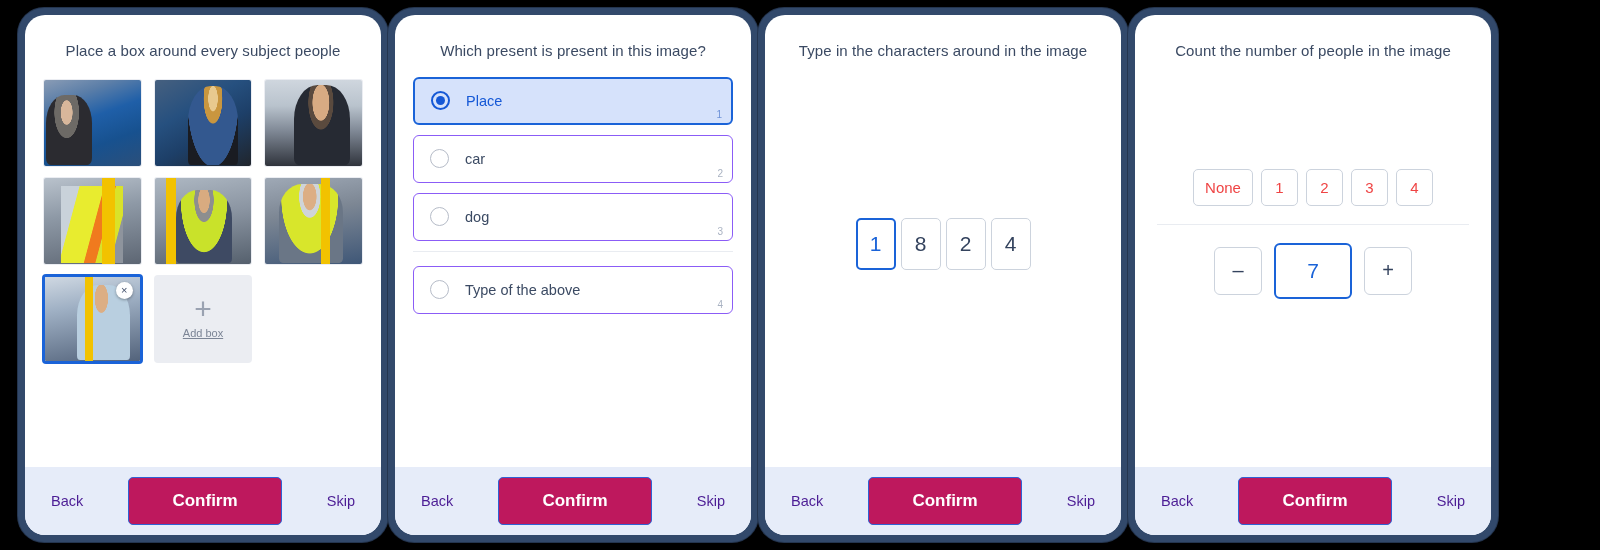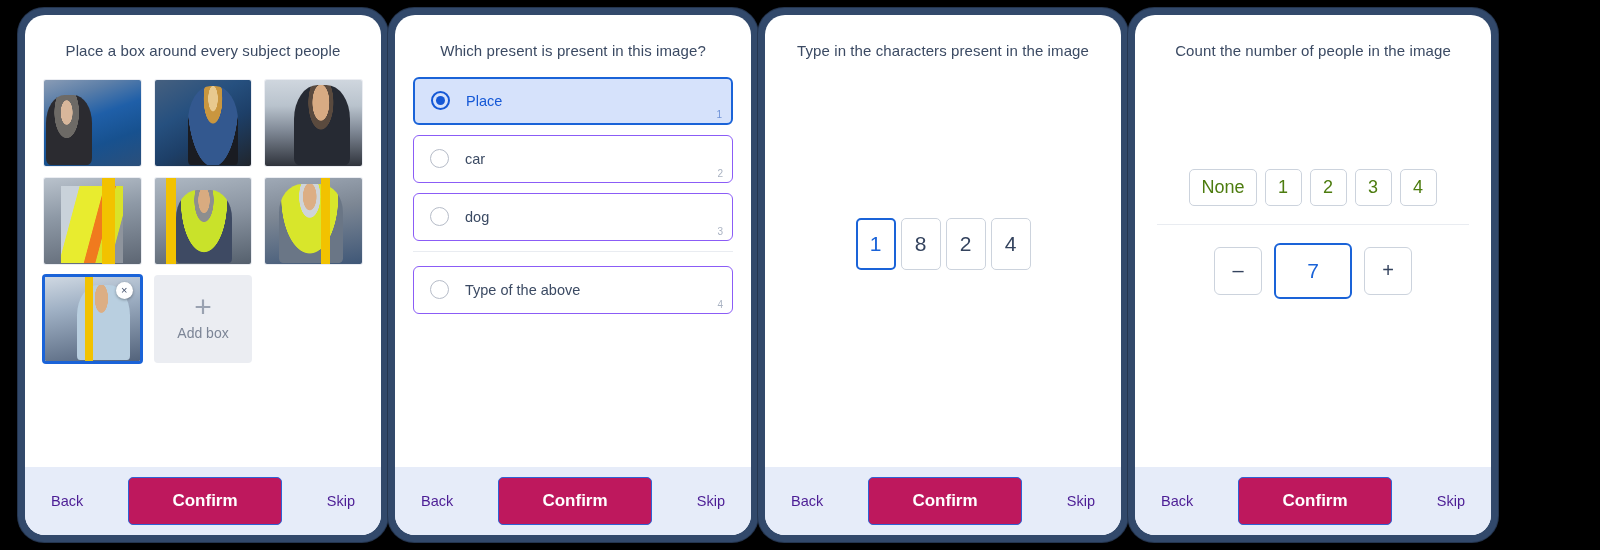--- a/index.html
+++ b/index.html
@@ -132,21 +132,21 @@
     justify-content: center;
     gap: 8px;
     cursor: pointer;
   }
   .add-box .plus {
     font-size: 30px;
     color: #9aa2b1;
     line-height: 20px;
     font-weight: 300;
   }
-  .add-box .lbl { font-size: 14px; color: #7c8596; }
+  .add-box .lbl { font-size: 11px; color: #7c8596; text-decoration: underline; }
 
   
   .options { padding: 16px 18px 0 18px; }
   .option {
     position: relative;
     display: flex;
     align-items: center;
     gap: 16px;
     height: 48px;
     border: 1px solid #8b5cf6;
@@ -231,22 +231,22 @@
     gap: 8px;
     padding: 0 18px;
   }
   .quick-btn {
     min-width: 37px;
     height: 37px;
     padding: 0 11px;
     border: 1px solid #ccd3dd;
     border-radius: 5px;
     background: #ffffff;
-    color: #4d7c0f;
-    font-size: 18px;
+    color: #ef4444;
+    font-size: 15px;
     font-family: inherit;
     cursor: pointer;
   }
   .count-divider {
     height: 1px;
     background: #e9ecf1;
     margin: 18px 22px;
   }
   .stepper-row {
     display: flex;
@@ -398,21 +398,21 @@
         <button class="link-btn">Back</button>
         <button class="confirm-btn">Confirm</button>
         <button class="link-btn">Skip</button>
       </div>
     </div>
   </div>
 
   <div class="device">
     <div class="screen">
       <div class="body-area">
-        <div class="q-title">Type in the characters present in the image</div>
+        <div class="q-title">Type in the characters around in the image</div>
 
         <div class="char-wrap">
           <input class="char-box focused" value="1" style="">
           <input class="char-box" value="8" style="">
           <input class="char-box" value="2" style="">
           <input class="char-box" value="4" style="">
         </div>
       </div>
 
       <div class="footer">

